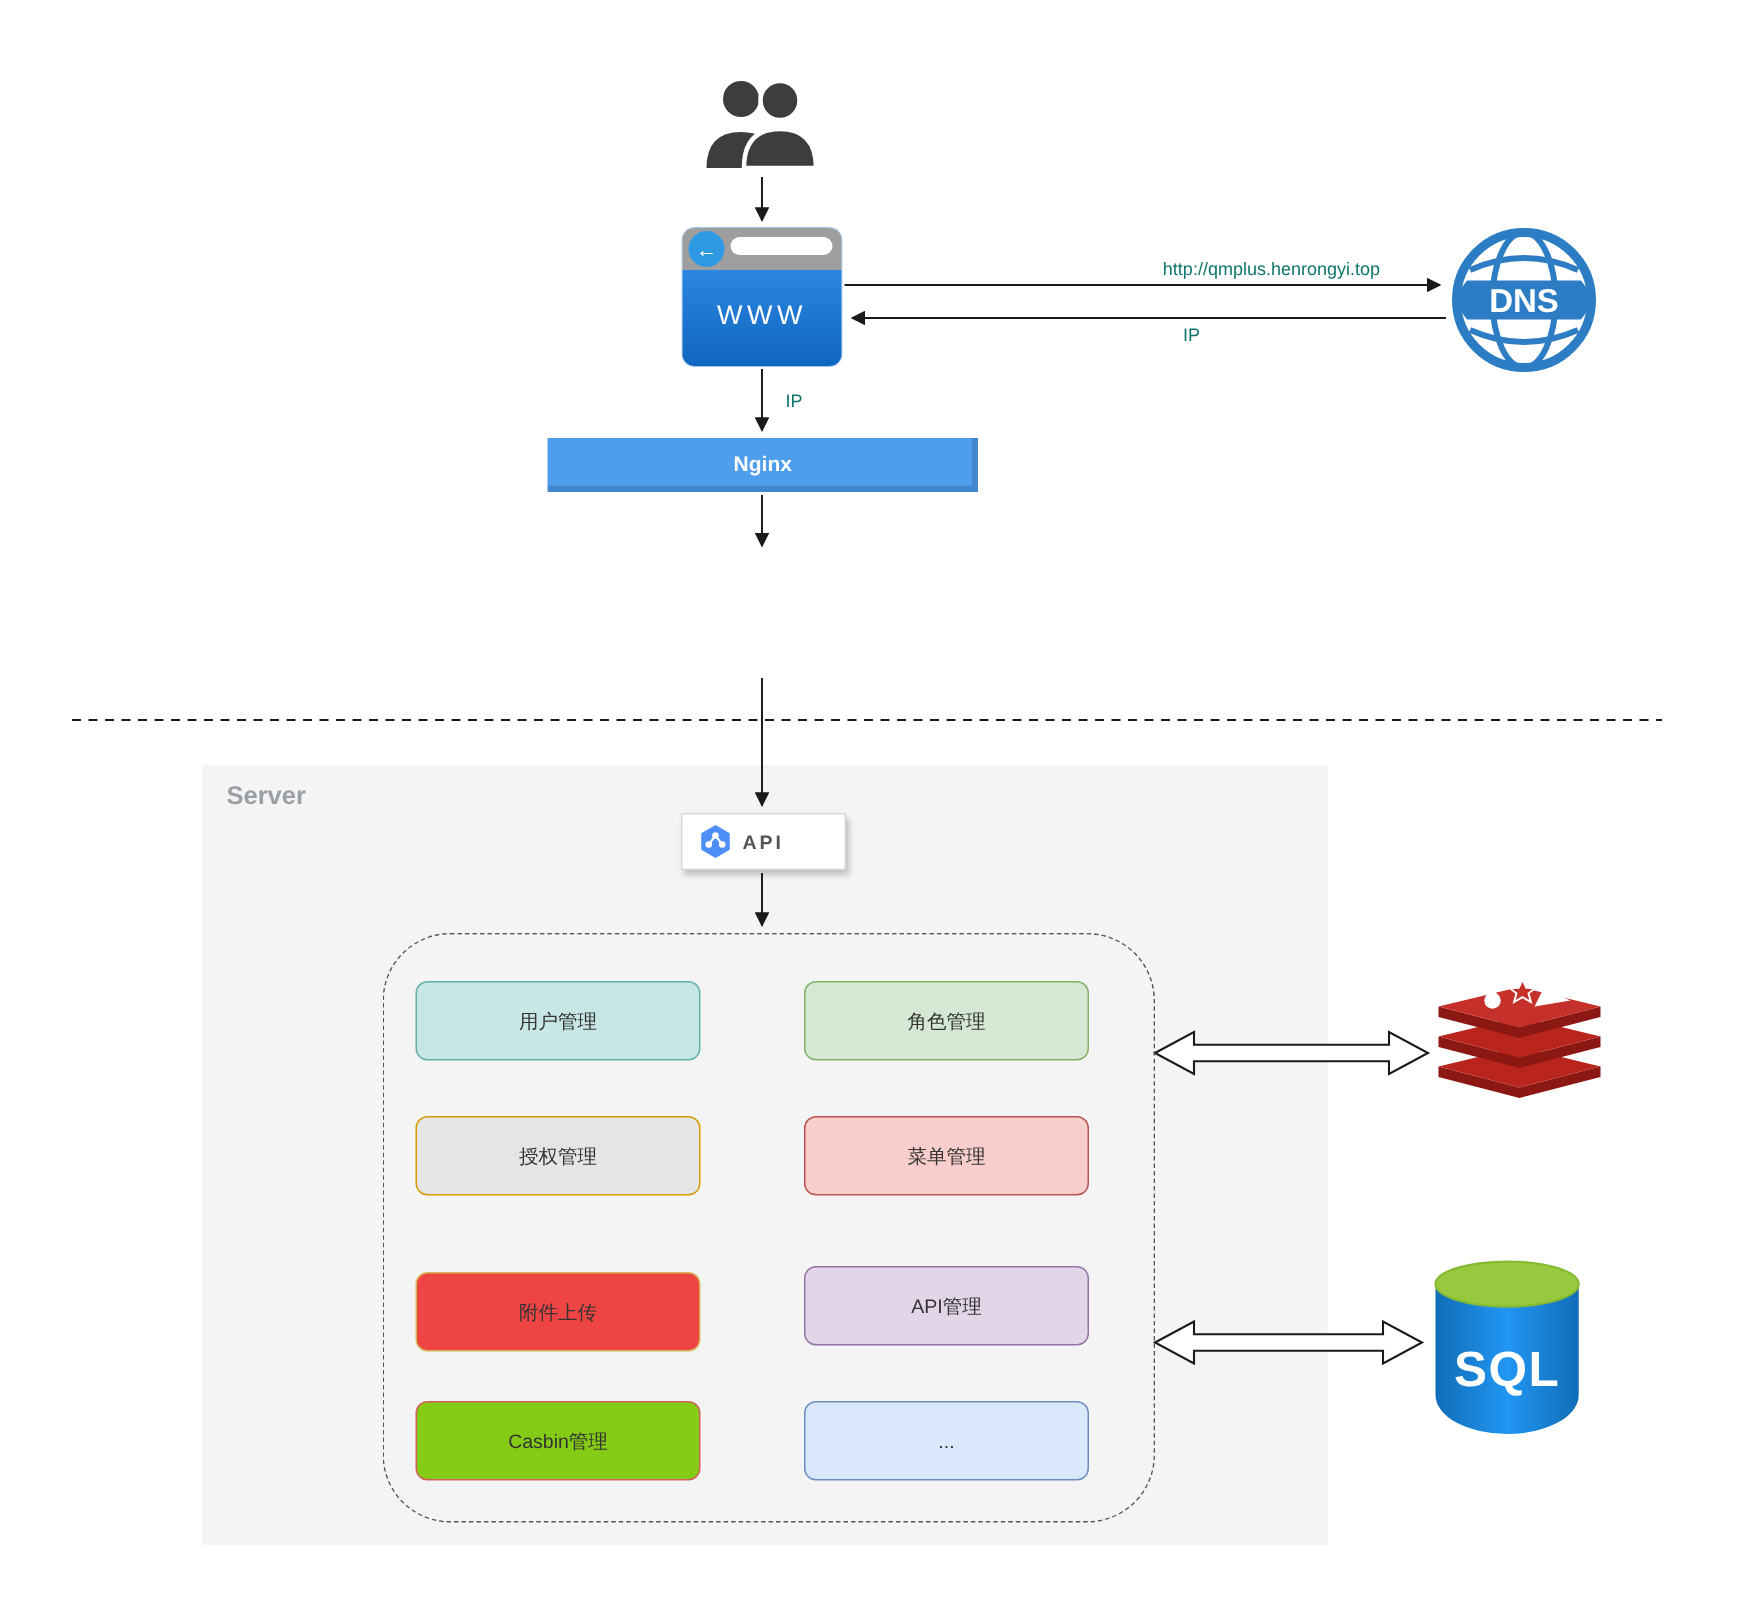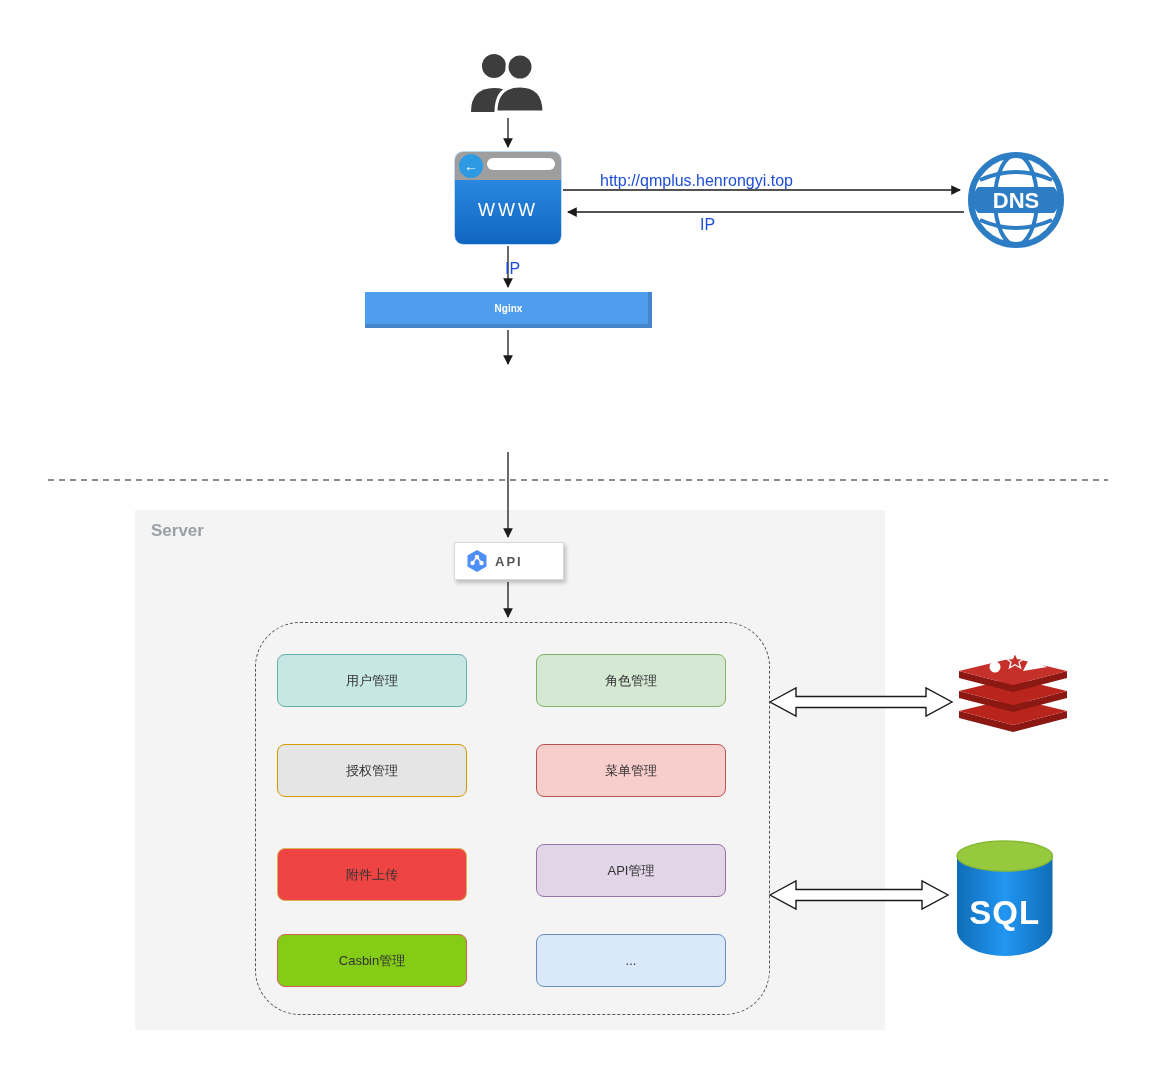--- a/index.html
+++ b/index.html
@@ -28,36 +28,36 @@
   #browser .back{position:absolute;left:4px;top:2px;width:24px;height:24px;border-radius:50%;background:#2e9ae4;color:#fff;
     font-size:14px;font-weight:bold;line-height:24px;text-align:center;}
   #browser .body{height:64px;background:linear-gradient(180deg,#2b87e0 0%,#0f66c0 100%);border-radius:0 0 8px 8px;
     color:#fff;font-size:18px;letter-spacing:3px;text-align:center;line-height:60px;font-weight:500;}
 
   
   #dns{left:966px;top:150px;width:100px;height:100px;}
 
   
   #nginx{left:365px;top:292px;width:287px;height:36px;background:#4f9ded;box-shadow:inset -4px -4px 0 rgba(0,0,0,0.14);
-    color:#fff;font-size:10px;font-weight:600;text-align:center;line-height:34px;}
+    color:#fff;font-size:14px;font-weight:600;text-align:center;line-height:34px;}
 
   
   #api-badge{left:454px;top:542px;width:110px;height:38px;background:#fff;border:1px solid #d8d8d8;
     box-shadow:2px 3px 4px rgba(0,0,0,0.22);display:flex;align-items:center;gap:6px;padding-left:10px;box-sizing:border-box;}
   #api-badge .api-text{font-size:13px;font-weight:bold;color:#555;letter-spacing:2px;}
 
   
   #modules-group{left:255px;top:622px;width:515px;height:393px;border:1.6px dashed #555;border-radius:45px;box-sizing:border-box;z-index:2;position:absolute;}
 
   
   .module{position:absolute;z-index:3;width:190px;height:53px;border:1.5px solid #999;border-radius:8px;box-sizing:border-box;
     display:flex;align-items:center;justify-content:center;font-size:13px;color:#333;background:#eee;}
 
   
-  .edge-label{position:absolute;z-index:3;color:#1d4ed8;font-size:16px;text-align:left;}
+  .edge-label{position:absolute;z-index:3;color:#0f766e;font-size:12px;text-align:right;}
 
   
   #redis{left:953px;top:650px;width:120px;height:88px;}
   #sql{left:952px;top:834px;width:105px;height:134px;}
 </style>
 </head>
 <body>
 
 <div id="canvas">
 

